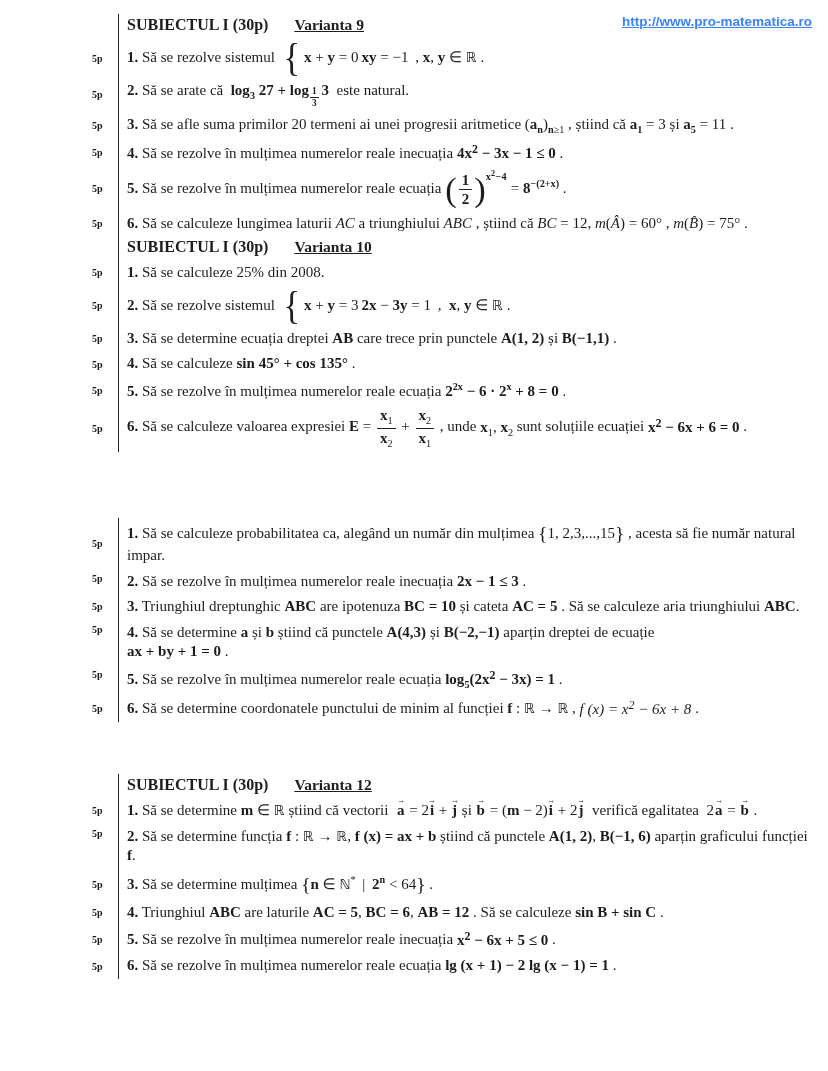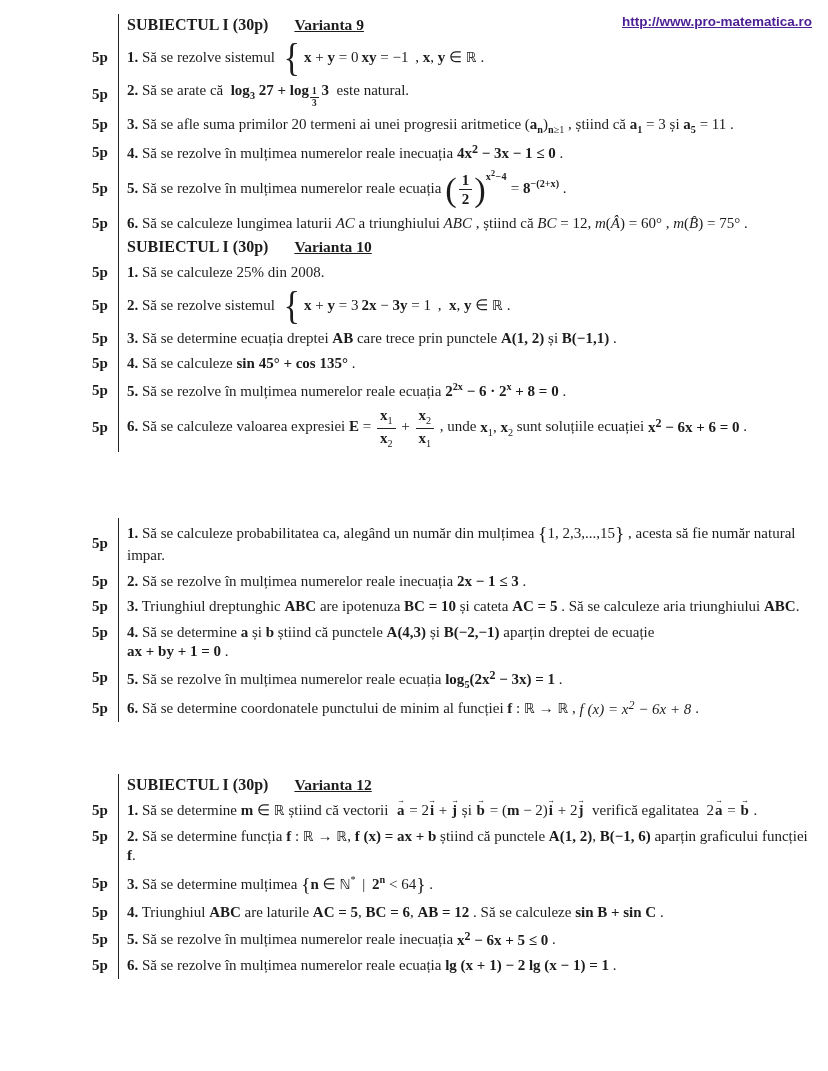--- a/index.html
+++ b/index.html
@@ -8,30 +8,30 @@
     width: 828px; height: 1071px;
     background: #ffffff; color: #1c1c1c;
     font-family: "Liberation Serif", serif;
     font-size: 15px; line-height: 1.3;
     position: relative; overflow: hidden;
   }
   .url {
     position: absolute; top: 13px; right: 16px;
     font-family: "Liberation Sans", sans-serif;
     font-weight: bold; font-size: 13.5px;
-    color: #4c1d95; text-decoration: underline;
+    color: #3b82f6; text-decoration: underline;
   }
   #sections { padding: 14px 14px 0 92px; }
   .section + .section { }
   #sections .section:nth-of-type(3) { margin-top: 66px; }
   #sections .section:nth-of-type(4) { margin-top: 52px; }
   .row { display: flex; align-items: center; }
   .lbl {
     flex: 0 0 26px; align-self: center;
-    font-weight: bold; font-size: 15px;
+    font-weight: bold; font-size: 10px;
   }
   
   .section:nth-of-type(3) .row:nth-child(2) .lbl,
   .section:nth-of-type(3) .row:nth-child(4) .lbl,
   .section:nth-of-type(3) .row:nth-child(5) .lbl,
   .section:nth-of-type(4) .row:nth-child(3) .lbl { align-self: flex-start; padding-top: 3px; }
   .content {
     flex: 1; border-left: 1.6px solid #222;
     padding: 3px 0 3px 8px; min-height: 20px;
   }

